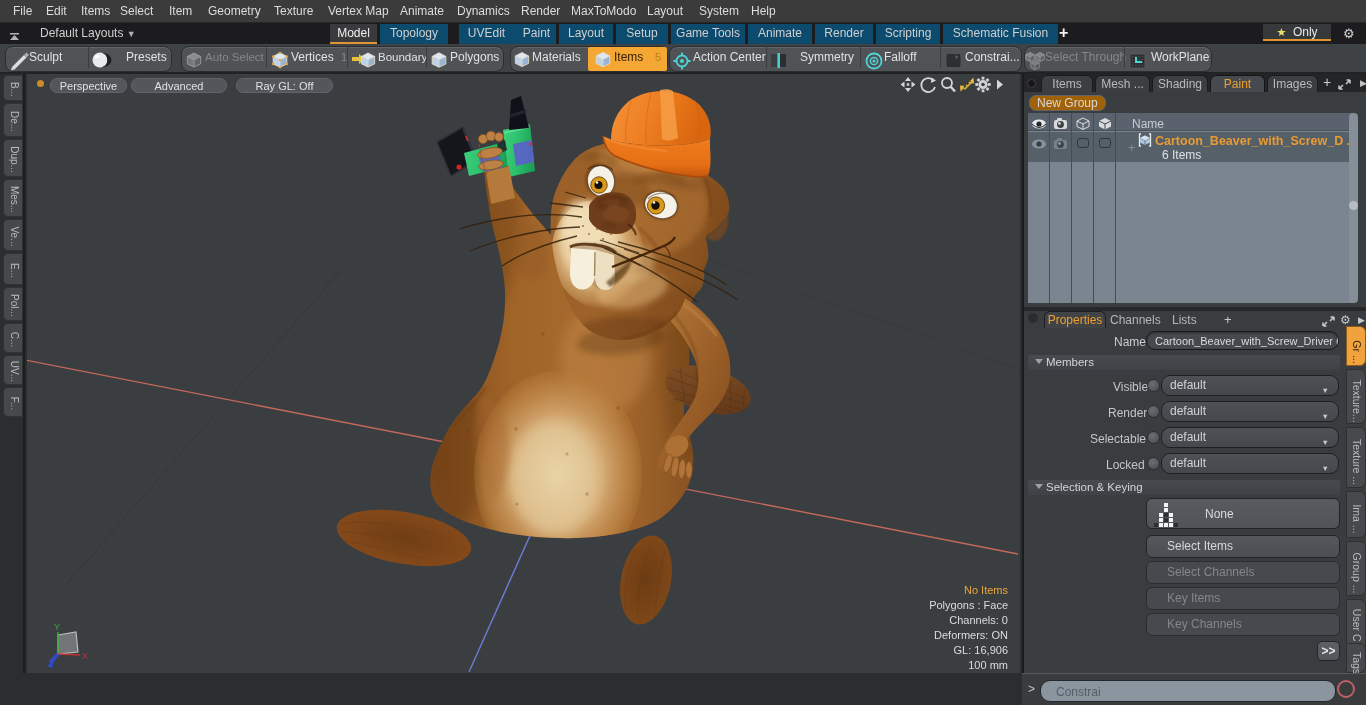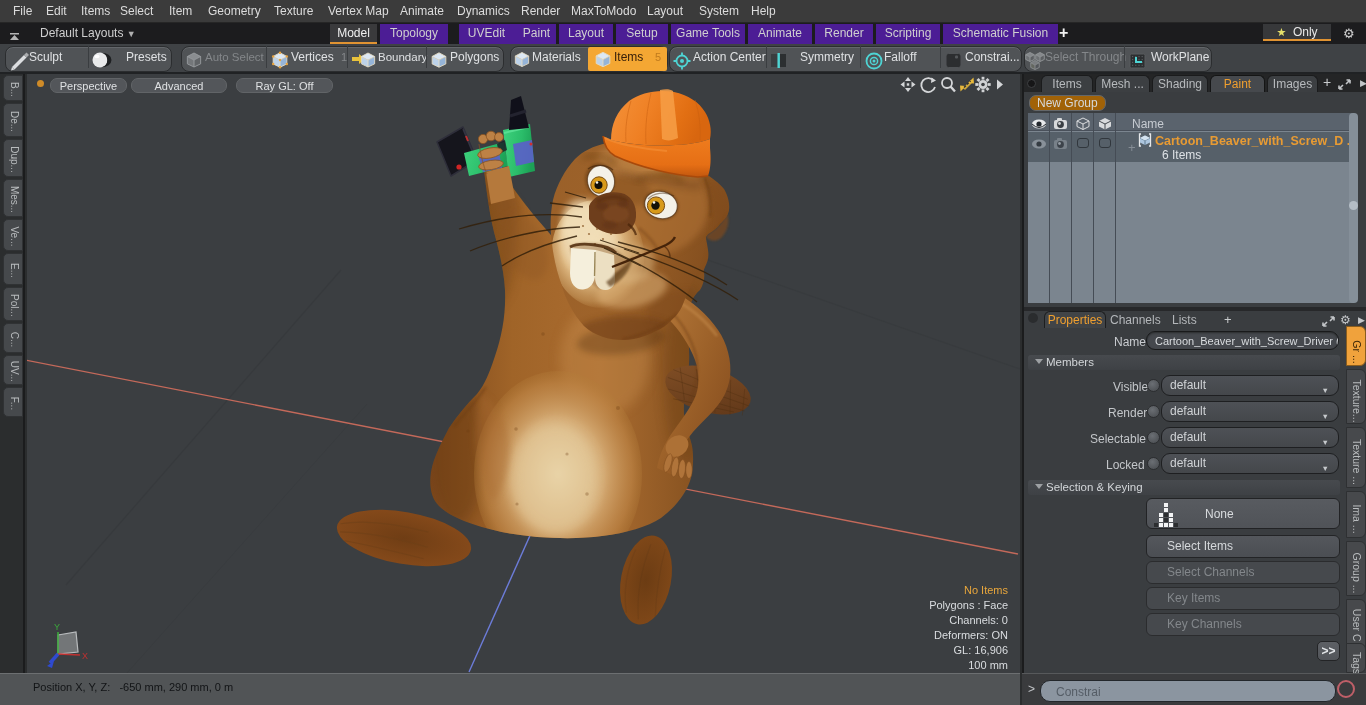--- a/index.html
+++ b/index.html
@@ -6,21 +6,21 @@
 html,body { width:1366px; height:705px; overflow:hidden; background:#2b2d2e; font-family:"Liberation Sans", sans-serif; }
 #root { position:absolute; left:0; top:0; width:1366px; height:705px; }
 .abs { position:absolute; }
 
 
 #menubar { left:0; top:0; width:1366px; height:23px; background:#3b3b3b; border-bottom:1px solid #262626; }
 #menubar span { position:absolute; top:4px; font-size:12px; color:#dcdcdc; }
 
 
 #layoutbar { left:0; top:23px; width:1366px; height:21px; background:#1c1c1e; }
-.ltab { position:absolute; top:1px; height:20px; background:#4c1d95; color:#cfcfcf; font-size:12px; text-align:center; line-height:19px; }
+.ltab { position:absolute; top:1px; height:20px; background:#0c4a6e; color:#cfcfcf; font-size:12px; text-align:center; line-height:19px; }
 .ltab.sel { background:#3a3a3c; color:#f0f0f0; border-bottom:2px solid #e09332; }
 
 
 #toolbar { left:0; top:44px; width:1366px; height:30px; background:#3f4245; border-bottom:2px solid #202224; }
 .island { position:absolute; top:2px; height:26px; background:#505356; border:1px solid #2b2d2f; border-radius:8px; box-shadow:inset 0 1px 0 #63666a; }
 .tbtn { position:absolute; top:3px; height:20px; font-size:12px; color:#dfe1e3; line-height:20px; }
 .tsep { position:absolute; top:2px; width:1px; height:22px; background:#3a3d40; }
 .tdis { color:#84878a; }
 
 
@@ -572,23 +572,20 @@
   <div class="abs" style="right:12px;top:509px;text-align:right;font-size:11px;color:#dadde0;line-height:15px;">
     <div style="color:#e8a63c;">No Items</div>
     <div>Polygons : Face</div>
         <div>Channels: 0</div>
         <div>Deformers: ON</div>
         <div>GL: 16,906</div>
         <div>100 mm</div>
   </div>
 </div>
 
-<div id="vpstatus" class="abs">
-      <span style="position:absolute;left:33px;top:7px;">Position X, Y, Z: &nbsp; -650 mm, 290 mm, 0 m</span>
-    </div>
 
 <div id="rpanel" class="abs">
 
   <div class="abs" style="left:0;top:0;width:344px;height:18px;background:#242526;">
     <div class="abs" style="left:3px;top:5px;width:9px;height:9px;border-radius:50%;background:#161617;border:1px solid #3e4042;"></div>
     <div class="abs" style="left:17px;top:1px;width:52px;height:17px;background:#3c3f42;border:1px solid #1a1b1c;border-bottom:none;border-radius:6px 6px 0 0;color:#b7babd;font-size:12px;text-align:center;line-height:16px;">Items</div>
     <div class="abs" style="left:71px;top:1px;width:55px;height:17px;background:#3c3f42;border:1px solid #1a1b1c;border-bottom:none;border-radius:6px 6px 0 0;color:#b7babd;font-size:12px;text-align:center;line-height:16px;">Mesh ...</div>
     <div class="abs" style="left:128px;top:1px;width:56px;height:17px;background:#3c3f42;border:1px solid #1a1b1c;border-bottom:none;border-radius:6px 6px 0 0;color:#b7babd;font-size:12px;text-align:center;line-height:16px;">Shading</div>
     <div class="abs" style="left:186px;top:1px;width:55px;height:17px;background:#46494d;border:1px solid #141515;border-bottom:none;border-radius:6px 6px 0 0;color:#ef9f2f;font-size:12px;text-align:center;line-height:16px;">Paint</div>
     <div class="abs" style="left:243px;top:1px;width:51px;height:17px;background:#3c3f42;border:1px solid #1a1b1c;border-bottom:none;border-radius:6px 6px 0 0;color:#b7babd;font-size:12px;text-align:center;line-height:16px;">Images</div>

